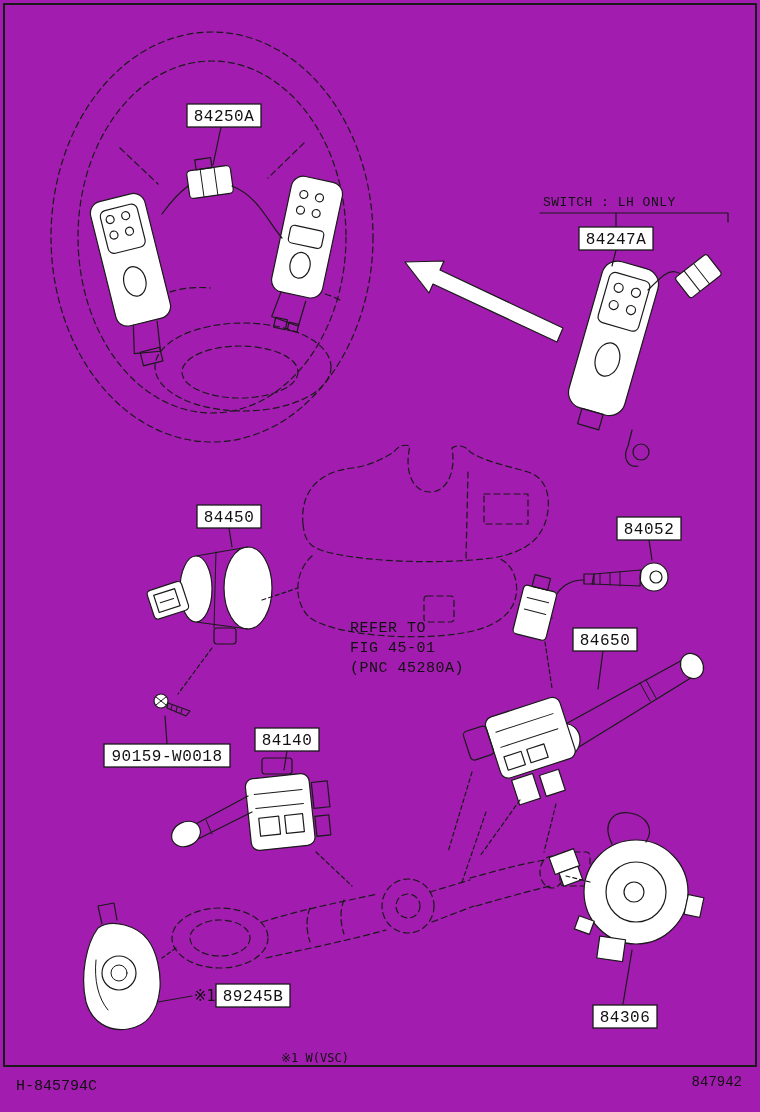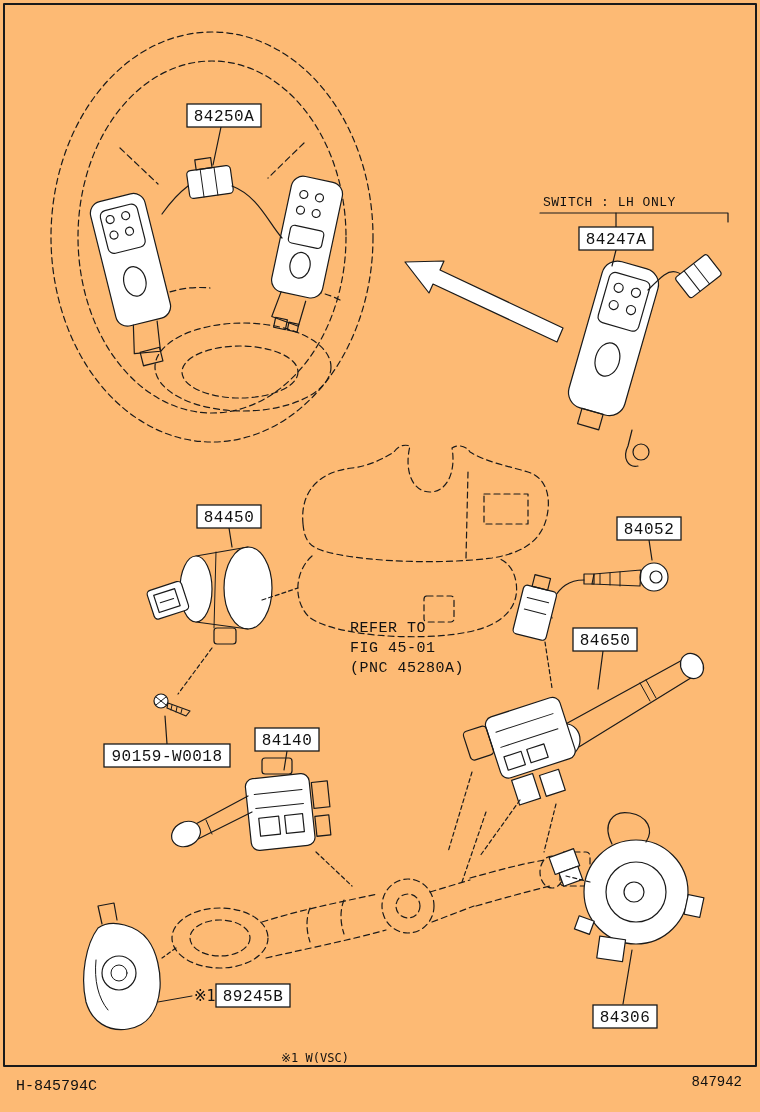--- a/index.html
+++ b/index.html
@@ -1,16 +1,16 @@
 <!DOCTYPE html>
 <html><head>
 <meta charset="utf-8">
 <style>
   html,body{margin:0;padding:0;background:#ffffff;}
-  .page{position:relative;width:760px;height:1112px;background:#fdba74;overflow:hidden;}
+  .page{position:relative;width:760px;height:1112px;background:#a21caf;overflow:hidden;}
   svg{display:block;}
   .ln{fill:none;stroke:#1a1a1a;stroke-width:1.2;stroke-linecap:round;stroke-linejoin:round;}
   .thick{stroke-width:2;}
   .thin{stroke-width:1;}
   .dash{stroke-dasharray:6 4;}
   .dash2{stroke-dasharray:4 3;}
   .fillw{fill:#ffffff;}
   .lblbox{fill:#ffffff;stroke:#1a1a1a;stroke-width:1.3;}
   text{font-family:"Liberation Mono","DejaVu Sans Mono",monospace;fill:#111111;}
   .pn{font-size:16px;letter-spacing:.5px;}

